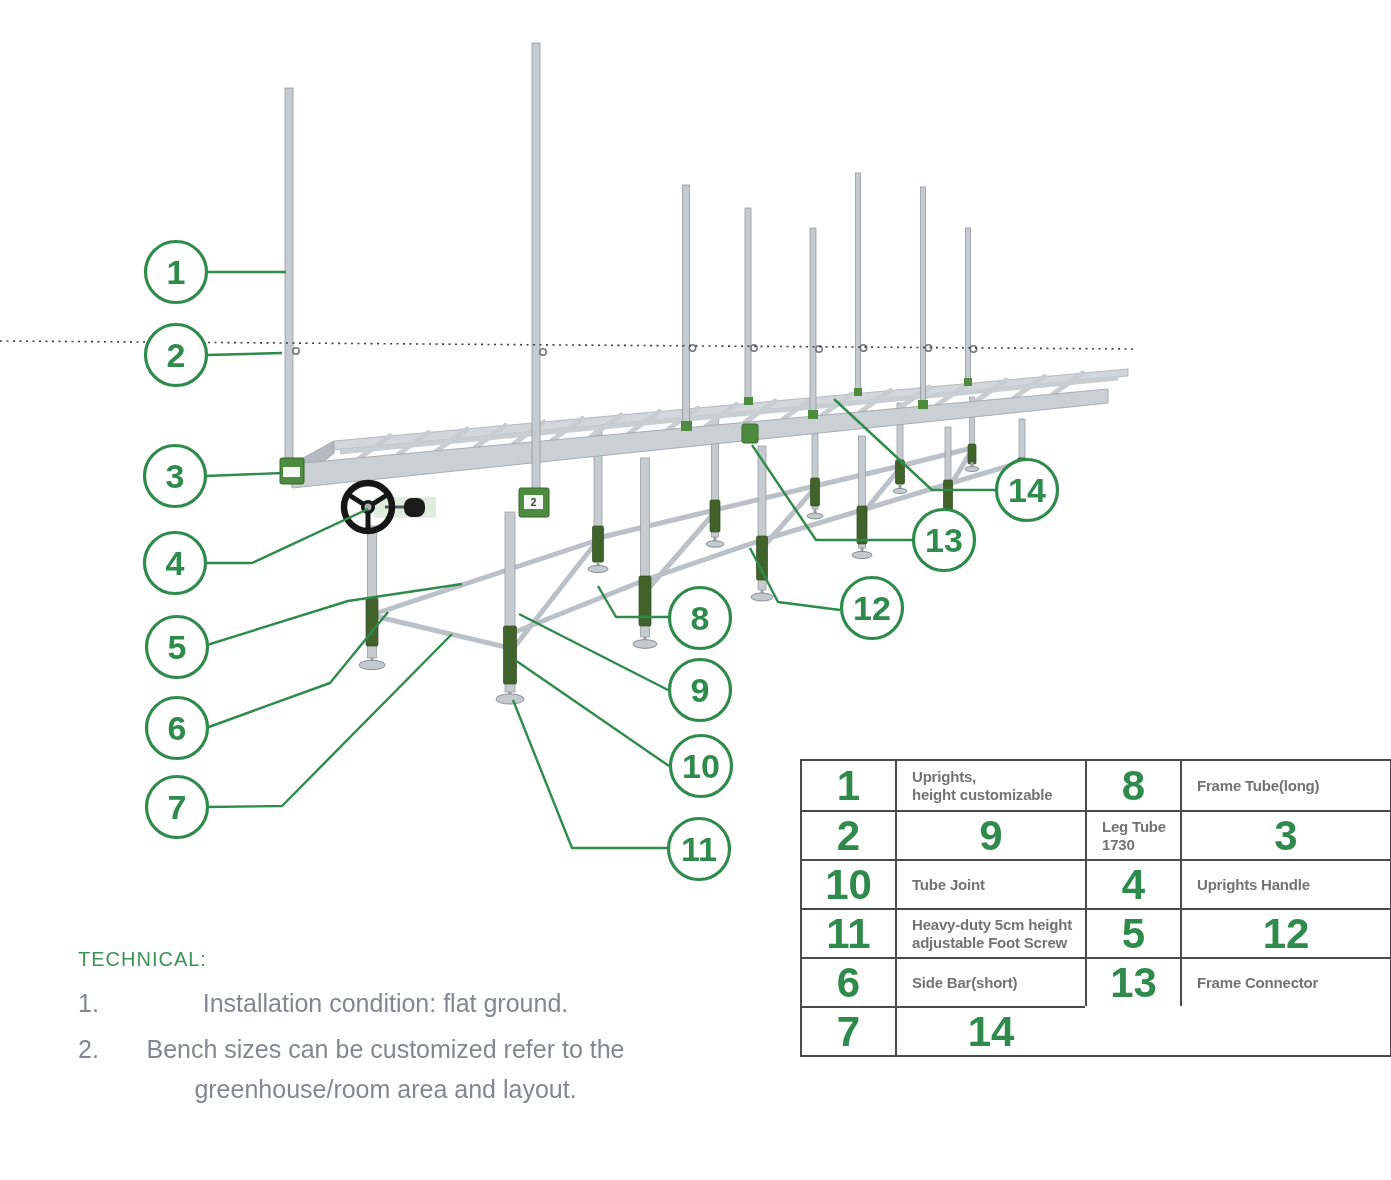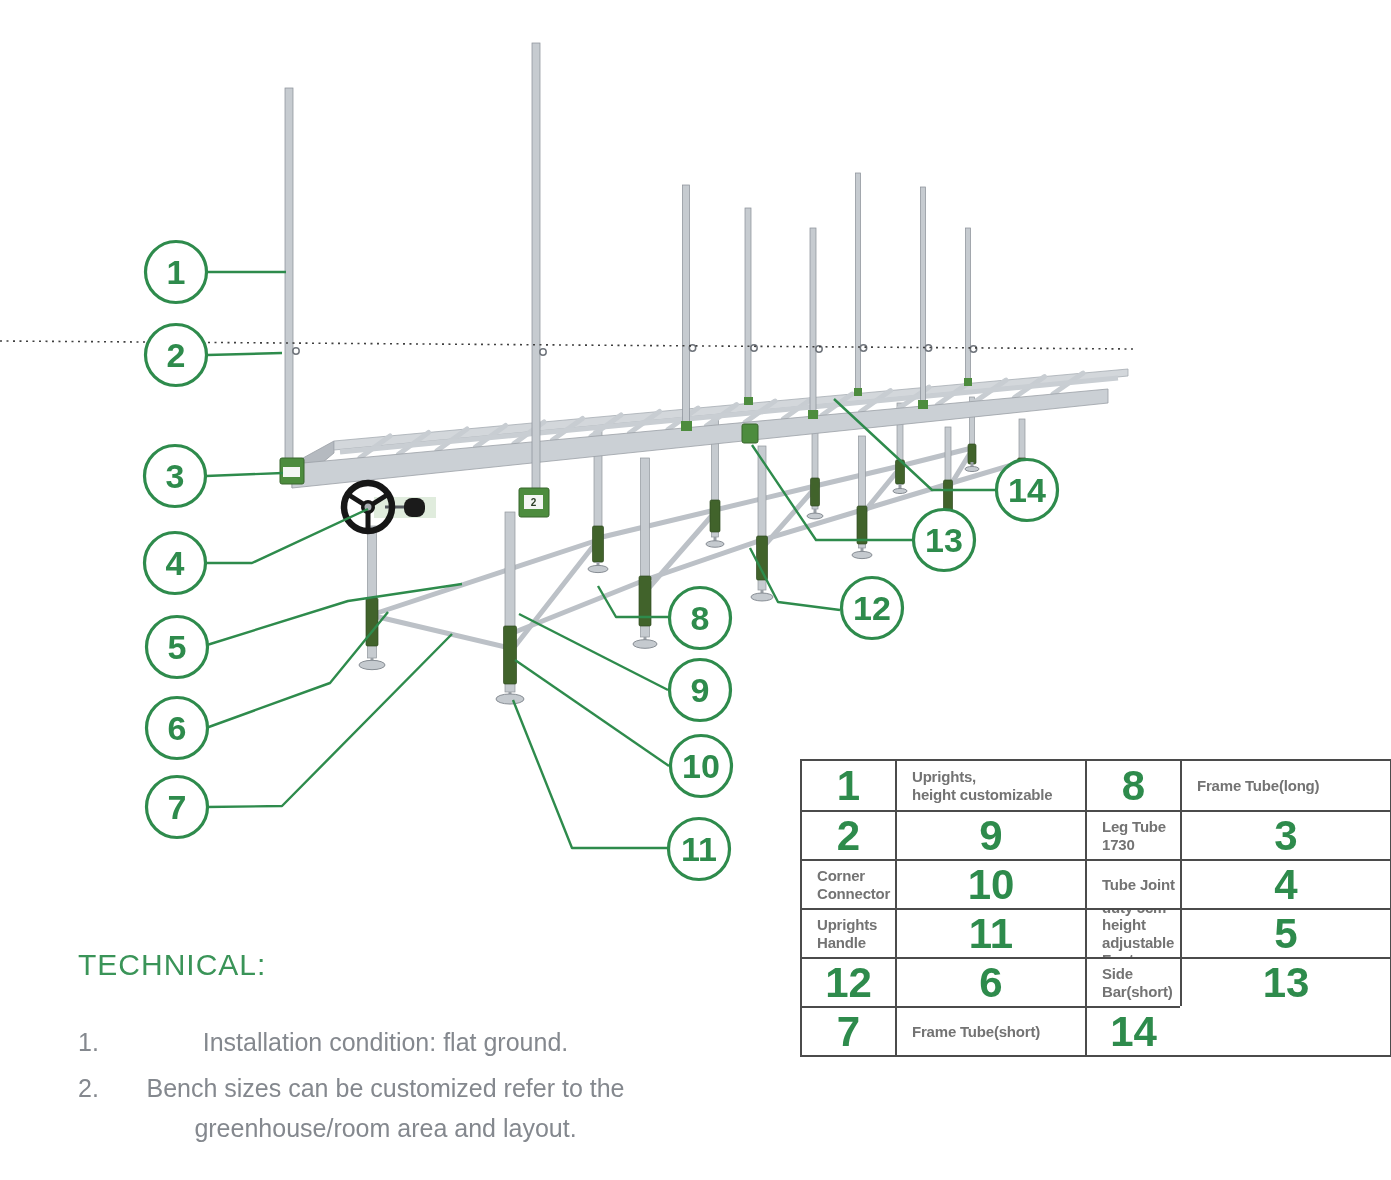--- a/index.html
+++ b/index.html
@@ -29,22 +29,22 @@
     color:#2e8b4c;font-size:42px;font-weight:700;line-height:1;
   }
   .legend .lbl{
     padding:0 4px 0 15px;
     color:#737373;font-size:15px;font-weight:600;line-height:1.16;
     white-space:pre-line;letter-spacing:-0.2px;
   }
   
   .technical{position:absolute;left:78px;top:948px;width:585px;}
   .tech-heading{
-    color:#3a9458;font-size:30px;font-weight:400;letter-spacing:1px;
-    margin:0 0 40px 0;
+    color:#3a9458;font-size:20px;font-weight:400;letter-spacing:1px;
+    margin:0 0 12px 0;
   }
   .note{display:flex;color:#84888e;font-size:25px;line-height:1.62;margin:0 0 5px 0;}
   .note-num{width:30px;flex:0 0 30px;}
   .note-text{flex:1;text-align:center;}
 </style>
 </head>
 <body>
 
 <svg width="1391" height="1180" viewBox="0 0 1391 1180">
 
@@ -273,39 +273,38 @@
   <div class="cell lbl">Uprights,
 height customizable</div>
   <div class="cell num">8</div>
   <div class="cell lbl">Frame Tube(long)</div>
 
   <div class="cell num">2</div>
   <div class="cell num">9</div>
   <div class="cell lbl">Leg Tube 1730</div>
 
   <div class="cell num">3</div>
-  <div class="cell lbl">Corner Connector</div>
   <div class="cell num">10</div>
   <div class="cell lbl">Tube Joint</div>
 
   <div class="cell num">4</div>
   <div class="cell lbl">Uprights Handle</div>
   <div class="cell num">11</div>
   <div class="cell lbl">Heavy-duty 5cm height
 adjustable Foot Screw</div>
 
   <div class="cell num">5</div>
   <div class="cell num">12</div>
 
   <div class="cell num">6</div>
   <div class="cell lbl">Side Bar(short)</div>
   <div class="cell num">13</div>
+  <div class="cell lbl">Frame Connector</div>
 
   <div class="cell num">7</div>
-  <div class="cell lbl">Frame Tube(short)</div>
   <div class="cell num">14</div>
 </div>
 
 <div class="technical">
   <div class="tech-heading">TECHNICAL:</div>
   <div class="note">
     <span class="note-num">1.</span>
     <span class="note-text">Installation condition: flat ground.</span>
   </div>
   <div class="note">

